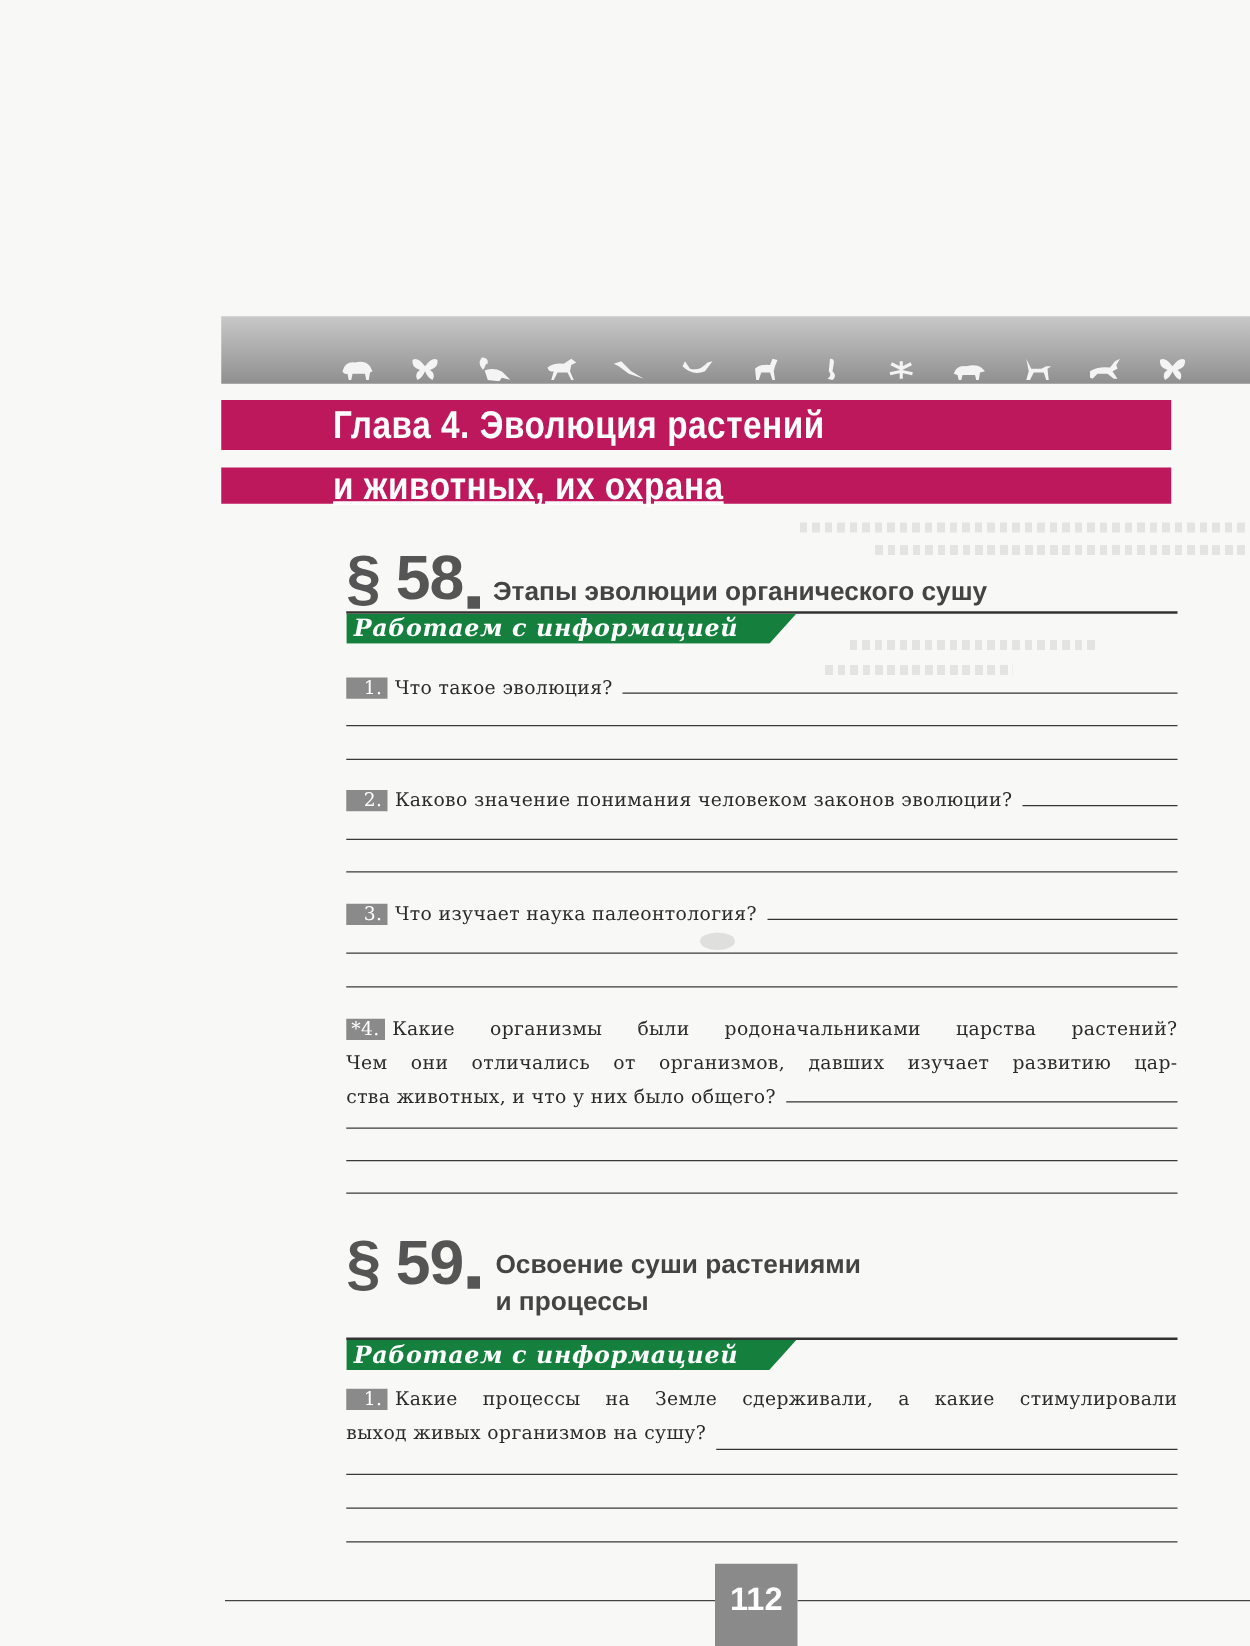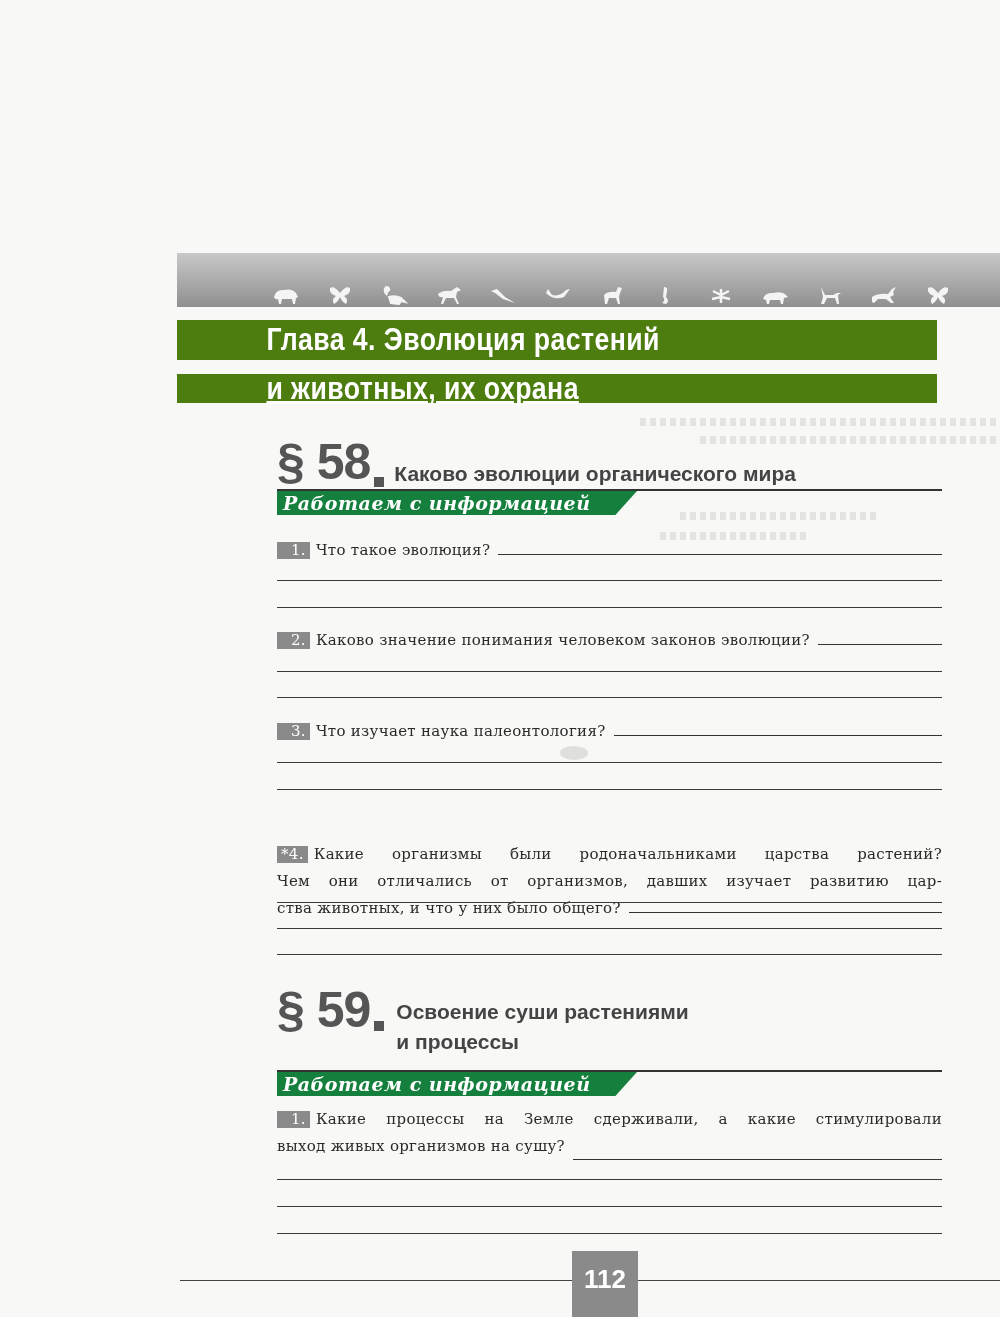--- a/index.html
+++ b/index.html
@@ -18,21 +18,21 @@
     }
     .animals {
       left: 272px; top: 283px; width: 680px; height: 22px;
       display: flex; justify-content: space-between; align-items: flex-end;
     }
     .animal { width: 28px; height: 20px; }
     .animal svg { width: 100%; height: 100%; display: block; }
 
     
     .title-bar {
-      left: 177px; width: 760px; background: #4d7c0f;
+      left: 177px; width: 760px; background: #be185d;
       color: #ffffff;
       font-family: "Liberation Sans", sans-serif; font-weight: bold;
       font-size: 31px; letter-spacing: 0.5px;
       transform-origin: left center;
       display: flex; align-items: center;
     }
     .title-bar span { display: inline-block; padding-left: 104px; transform: scaleX(0.86); transform-origin: left center; white-space: nowrap; }
     .title-bar-1 { top: 320px; height: 40px; }
     .title-bar-2 { top: 374px; height: 29px; text-decoration: underline; }
 
@@ -175,21 +175,21 @@
 
 <div class="abs bleed" style="top:418px;"></div>
 <div class="abs bleed" style="top:436px; left:700px; width:300px;"></div>
 <div class="abs bleed" style="top:512px; left:680px; width:200px;"></div>
 <div class="abs bleed" style="top:532px; left:660px; width:150px;"></div>
 <div class="abs smudge" style="left:560px; top:746px; width:28px; height:14px;"></div>
 
 <div class="abs" style="left:277px; top:437px; display:flex; align-items:flex-end;">
   <span class="para-sign">§ 58</span>
   <span class="para-dot"></span>
-  <span class="section-title" style="margin-left:10px; margin-bottom:-2px;">Каково эволюции органического мира</span>
+  <span class="section-title" style="margin-left:10px; margin-bottom:-2px;">Этапы эволюции органического сушу</span>
 </div>
 
 <div class="abs ribbon-wrap" style="top:489px;">
   <div class="ribbon-rule"></div>
   <div class="ribbon">Работаем с информацией</div>
 </div>
 
 <div class="abs q-text" style="top:537px; display:flex; align-items:baseline;">
   <span class="q-num">1.</span>
   <span>Что такое эволюция?</span>
@@ -210,21 +210,21 @@
   <span class="q-num">3.</span>
   <span>Что изучает наука палеонтология?</span>
   <span class="q-inline-line" style="flex:1; margin-left:8px;"></span>
 </div>
 <div class="abs answer-line" style="top:762px;"></div>
 <div class="abs answer-line" style="top:789px;"></div>
 
 <div class="abs q-text" style="top:810px;">
   <div style="display:flex; justify-content:space-between; align-items:baseline;">
     <span class="q-num" style="padding-left:4px;">*4.</span>
-    <span style="flex:1; text-align:justify; text-align-last:justify;margin-top:31px;">Какие организмы были родоначальниками царства растений?</span>
+    <span style="flex:1; text-align:justify; text-align-last:justify;">Какие организмы были родоначальниками царства растений?</span>
   </div>
   <div style="text-align:justify; text-align-last:justify;">Чем они отличались от организмов, давших изучает развитию цар-</div>
   <div style="display:flex; align-items:baseline;">
     <span>ства животных, и что у них было общего?</span>
     <span class="q-inline-line" style="flex:1; margin-left:8px;"></span>
   </div>
 </div>
 <div class="abs answer-line" style="top:902px;"></div>
 <div class="abs answer-line" style="top:928px;"></div>
 <div class="abs answer-line" style="top:954px;"></div>

